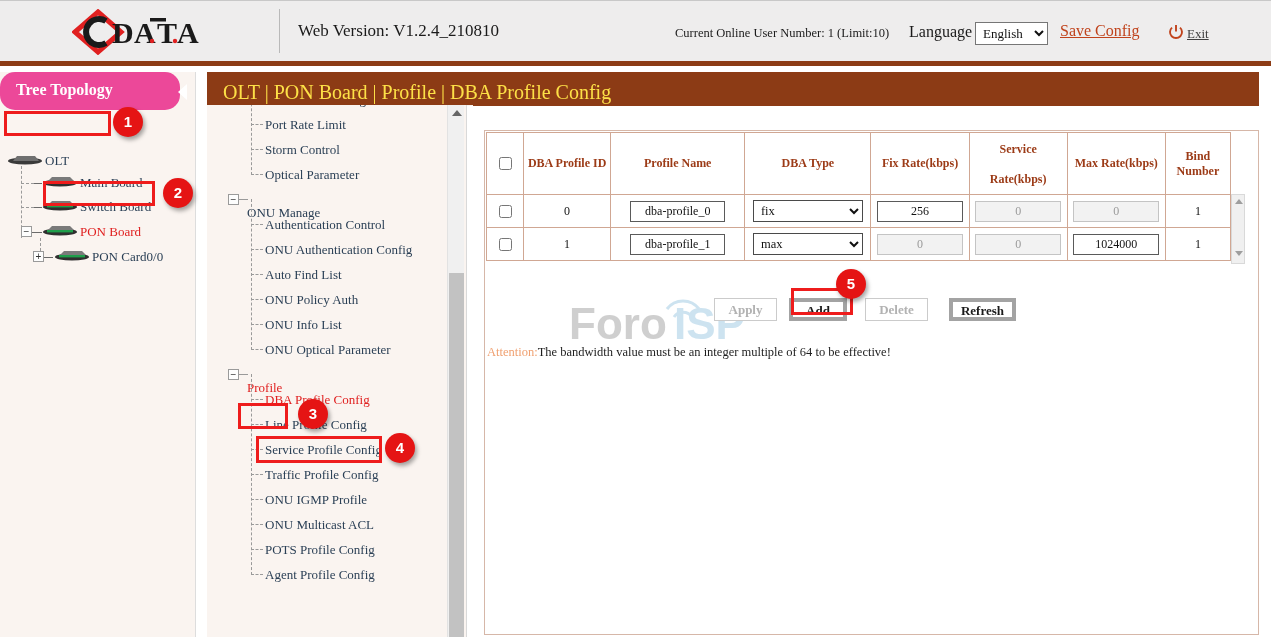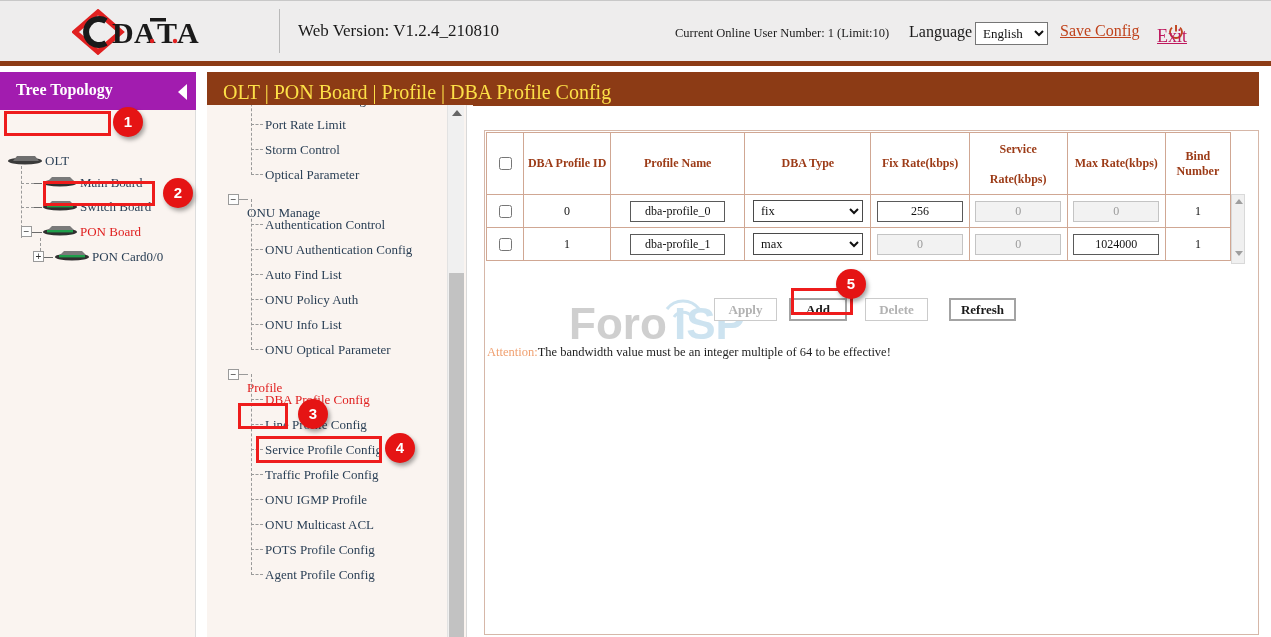--- a/index.html
+++ b/index.html
@@ -54,42 +54,43 @@
     position: absolute; left: 1060px; top: 21px;
     font-size: 16px; color: #c0431c;
     text-decoration: underline;
     cursor: pointer;
   }
   .power-icon {
     position: absolute; left: 1168px; top: 23px;
     width: 16px; height: 16px;
   }
   .exit-link {
-    position: absolute; left: 1157px; top: 25px;
-    font-size: 18px; color: #be185d;
+    position: absolute; left: 1187px; top: 25px;
+    font-size: 13px; color: #404040;
     text-decoration: underline;
     cursor: pointer;
   }
   .hdr-rule {
     position: absolute; left: 0; top: 61px;
     width: 1271px; height: 5px;
     background: #8c3b15;
   }
 
   
   .sidebar {
     position: absolute; left: 0; top: 72px;
     width: 196px; height: 565px;
     background: #faf4f0;
     border-right: 1px solid #ddd;
   }
   .sidebar-title-bar {
     position: absolute; left: 0; top: 0;
-    width: 196px; height: 38px;
-    background: #a21caf;
+    width: 180px; height: 38px;
+    background: #ec4899;
+    border-radius: 15px;
   }
   .sidebar-title {
     position: absolute; left: 16px; top: 9px;
     font-size: 16px; font-weight: bold;
     color: #ffffff;
   }
   .collapse-arrow {
     position: absolute; left: 178px; top: 12px;
     width: 0; height: 0;
     border-top: 8px solid transparent;
@@ -342,21 +343,21 @@
     border-left: 4px solid transparent;
     border-right: 4px solid transparent;
     border-top: 5px solid #9e9e9e;
     cursor: pointer;
   }
 
   
   .btn {
     position: absolute;
     height: 23px;
-    border: 2px solid #a3a3a3;
+    border: 4px solid #a3a3a3;
     background: #ffffff;
     font-family: "Liberation Serif", serif;
     font-size: 13px;
     font-weight: bold;
     color: #1a1a1a;
     cursor: pointer;
   }
   .btn.disabled {
     border: 1px solid #cbcbcb;
     color: #b2b2b2;

